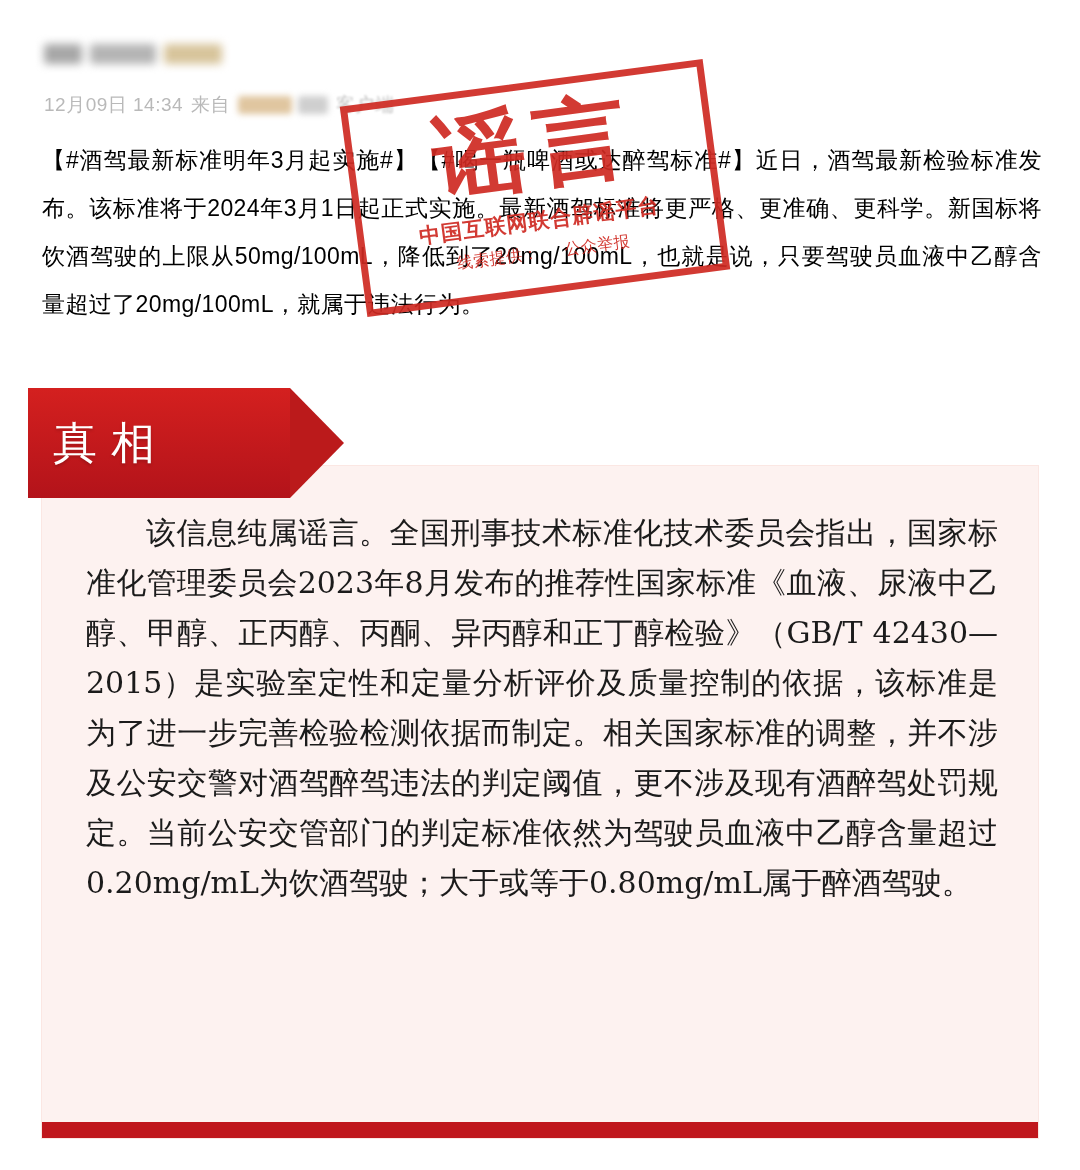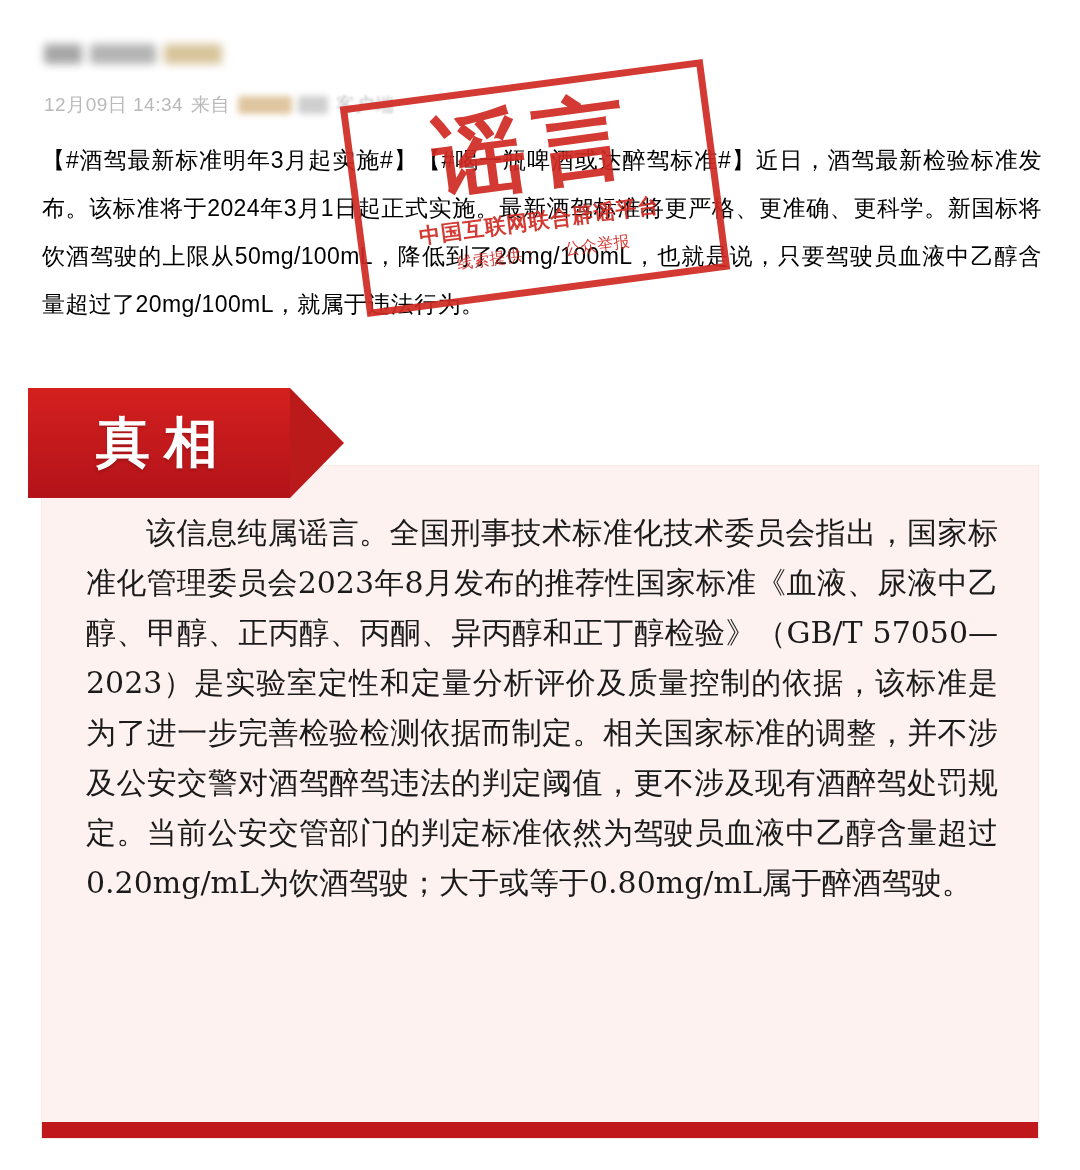--- a/index.html
+++ b/index.html
@@ -178,25 +178,25 @@
     width: 0;
     height: 0;
     border-top: 55px solid transparent;
     border-bottom: 55px solid transparent;
     border-left: 54px solid #bb1a1b;
   }
   .truth-banner-text {
     position: relative;
     z-index: 2;
     font-family: "DejaVu Serif", serif;
-    font-weight: bold;
-    font-size: 54px;
+    font-weight: normal;
+    font-size: 44px;
     color: #ffffff;
     letter-spacing: 14px;
-    padding-left: 68px;
+    padding-left: 25px;
     text-shadow: 0 2px 3px rgba(0,0,0,.18);
   }
 
   .truth-text {
     position: absolute;
     left: 86px;
     top: 508px;
     width: 912px;
     font-family: "DejaVu Serif", serif;
     font-size: 30px;
@@ -260,19 +260,19 @@
     </div>
   </div>
 
   <div class="truth-card"></div>
 
   <div class="truth-banner">
     <div class="truth-banner-text">真相</div>
   </div>
 
   <div class="truth-text">
-    <p>该信息纯属谣言。全国刑事技术标准化技术委员会指出，国家标准化管理委员会2023年8月发布的推荐性国家标准《血液、尿液中乙醇、甲醇、正丙醇、丙酮、异丙醇和正丁醇检验》（GB/T 57050—2023）是实验室定性和定量分析评价及质量控制的依据，该标准是为了进一步完善检验检测依据而制定。相关国家标准的调整，并不涉及公安交警对酒驾醉驾违法的判定阈值，更不涉及现有酒醉驾处罚规定。当前公安交管部门的判定标准依然为驾驶员血液中乙醇含量超过0.20mg/mL为饮酒驾驶；大于或等于0.80mg/mL属于醉酒驾驶。</p>
+    <p>该信息纯属谣言。全国刑事技术标准化技术委员会指出，国家标准化管理委员会2023年8月发布的推荐性国家标准《血液、尿液中乙醇、甲醇、正丙醇、丙酮、异丙醇和正丁醇检验》（GB/T 42430—2015）是实验室定性和定量分析评价及质量控制的依据，该标准是为了进一步完善检验检测依据而制定。相关国家标准的调整，并不涉及公安交警对酒驾醉驾违法的判定阈值，更不涉及现有酒醉驾处罚规定。当前公安交管部门的判定标准依然为驾驶员血液中乙醇含量超过0.20mg/mL为饮酒驾驶；大于或等于0.80mg/mL属于醉酒驾驶。</p>
   </div>
 
 
   <div class="truth-card-bottombar"></div>
 
 </div>
 
 </body></html>

